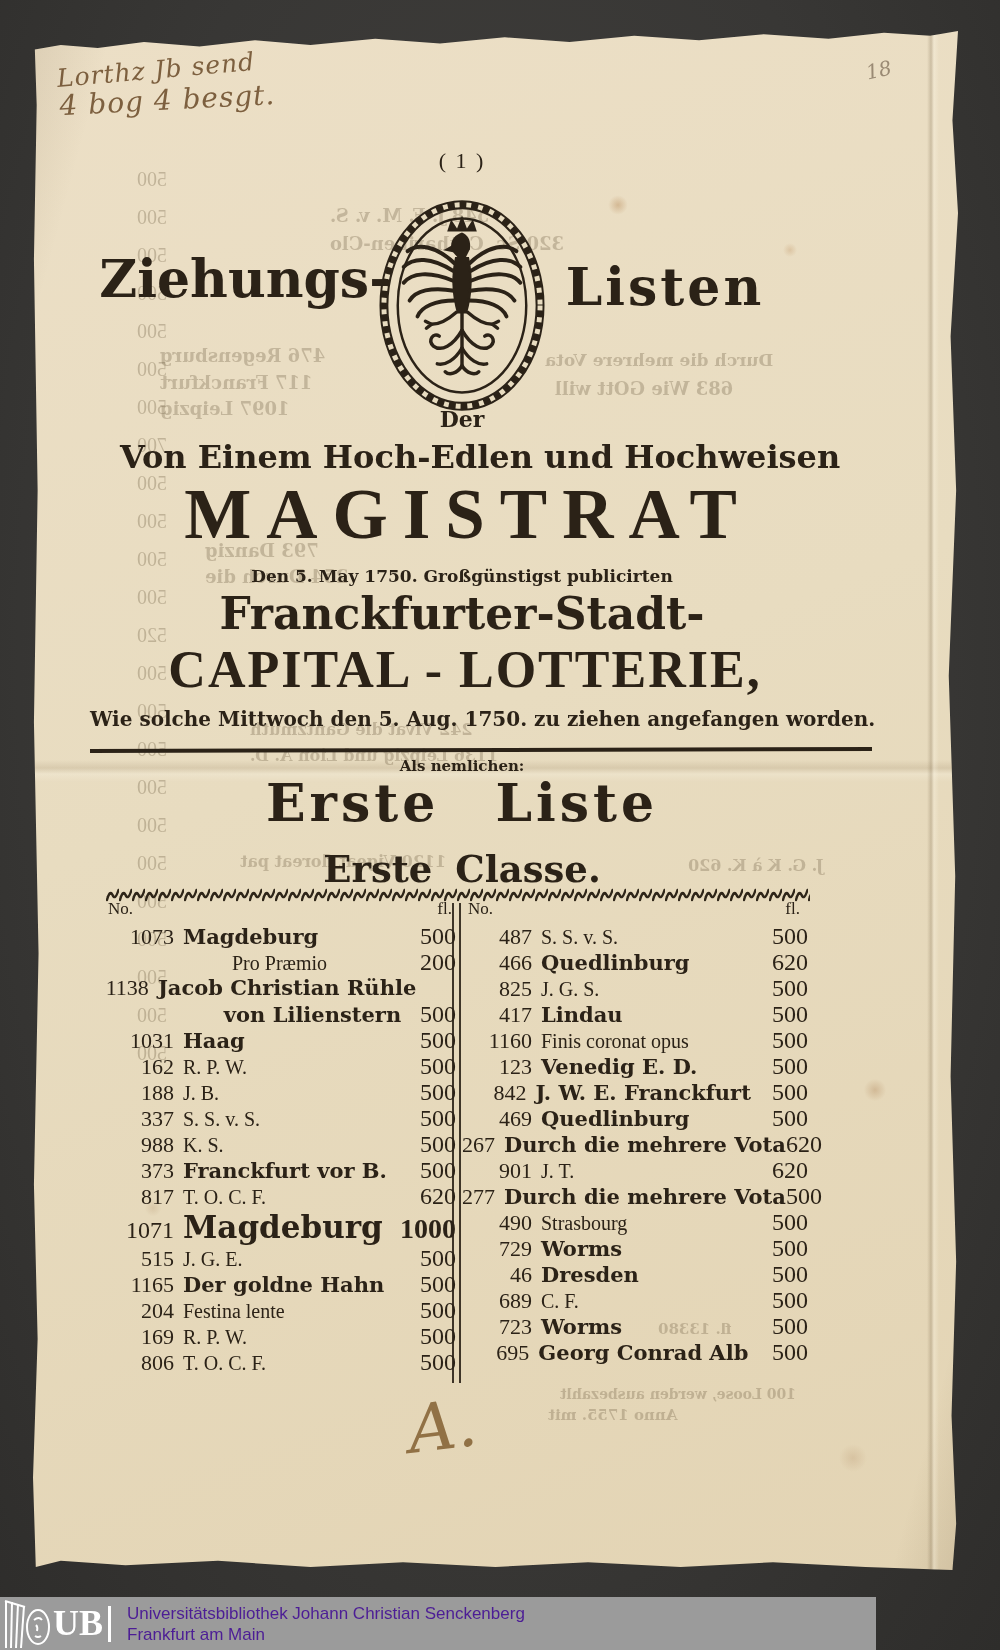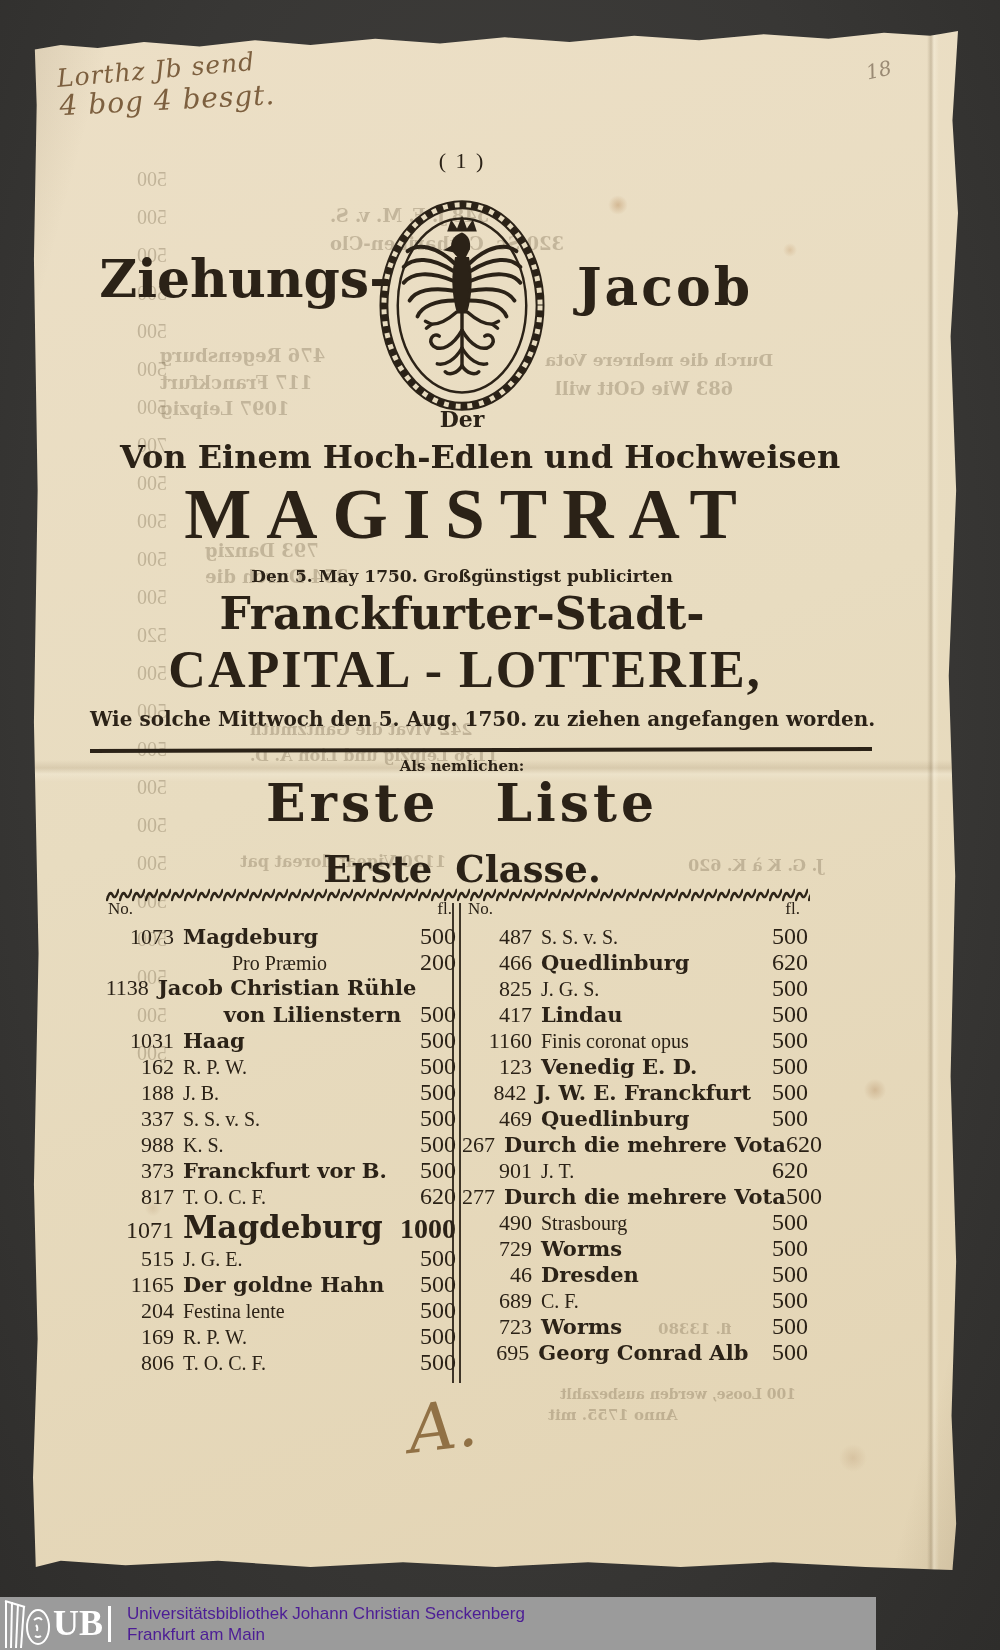--- a/index.html
+++ b/index.html
@@ -177,21 +177,21 @@
       <path d="M85,132 C76,148 64,154 56,148 C50,142 56,134 62,138"></path>
       <path d="M85,132 C94,148 106,154 114,148 C120,142 114,134 108,138"></path>
       <path d="M85,150 C78,162 68,168 60,166"></path>
       <path d="M85,150 C92,162 102,168 110,166"></path>
       <path d="M85,168 C80,176 72,178 68,174"></path>
       <path d="M85,168 C90,176 98,178 102,174"></path>
     </g>
   </svg>
 
   <div class="abs center fraktur-head title-left ink">Ziehungs-</div>
-  <div class="abs center fraktur-head title-right ink">Jacob</div>
+  <div class="abs center fraktur-head title-right ink">Listen</div>
   <div class="abs center fraktur-head der">Der</div>
   <div class="abs center fraktur-head subtitle">Von Einem Hoch-Edlen und Hochweisen</div>
   <div class="abs center magistrat">MAGISTRAT</div>
   <div class="abs center fraktur-head publish">Den 5. May 1750. Großgünstigst publicirten</div>
   <div class="abs center fraktur-head cityline">Franckfurter-Stadt-</div>
   <div class="abs center lottery">CAPITAL - LOTTERIE,</div>
   <div class="abs center fraktur-head drawing">Wie solche Mittwoch den 5. Aug. 1750. zu ziehen angefangen worden.</div>
   <div class="abs rule"></div>
   <div class="abs center fraktur-head namely">Als nemlichen:</div>
   <div class="abs center fraktur-head liste">Erste Liste</div>

